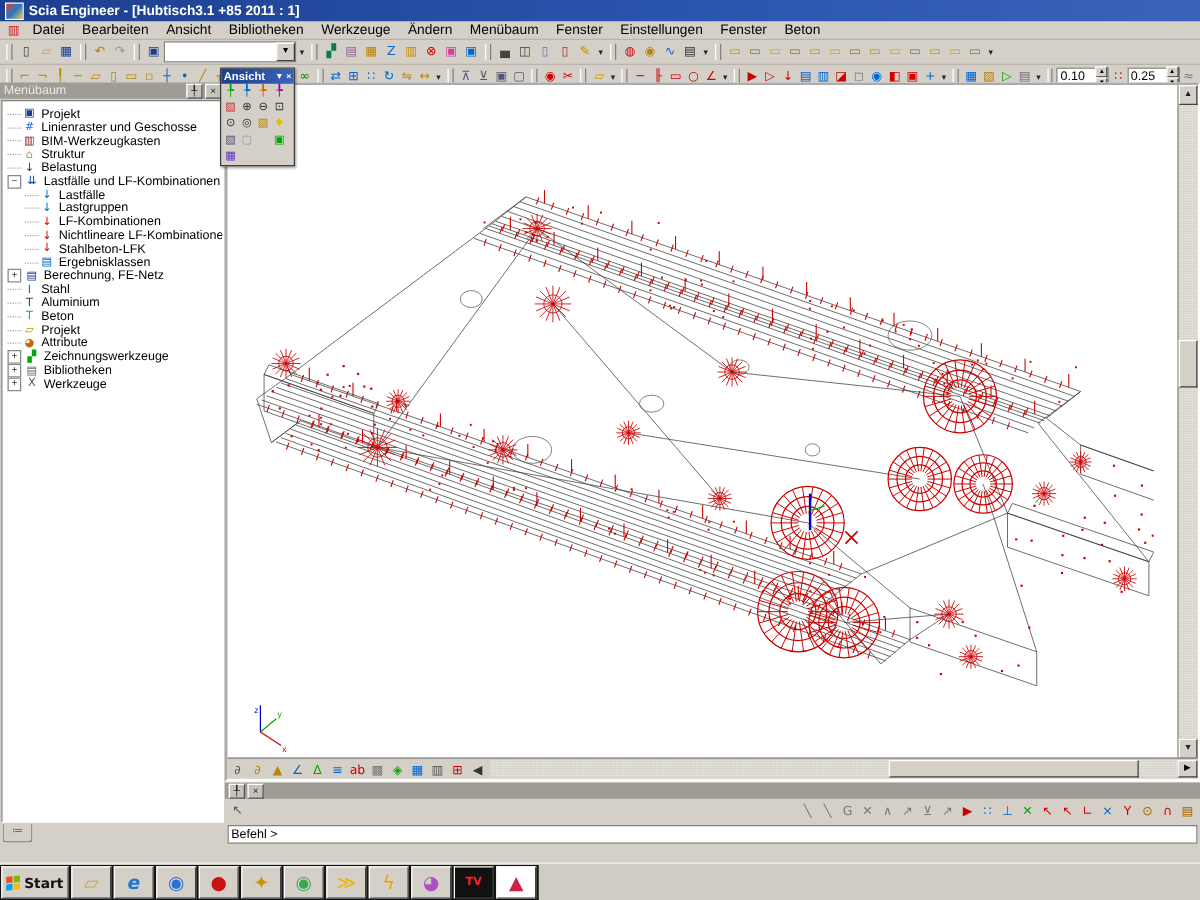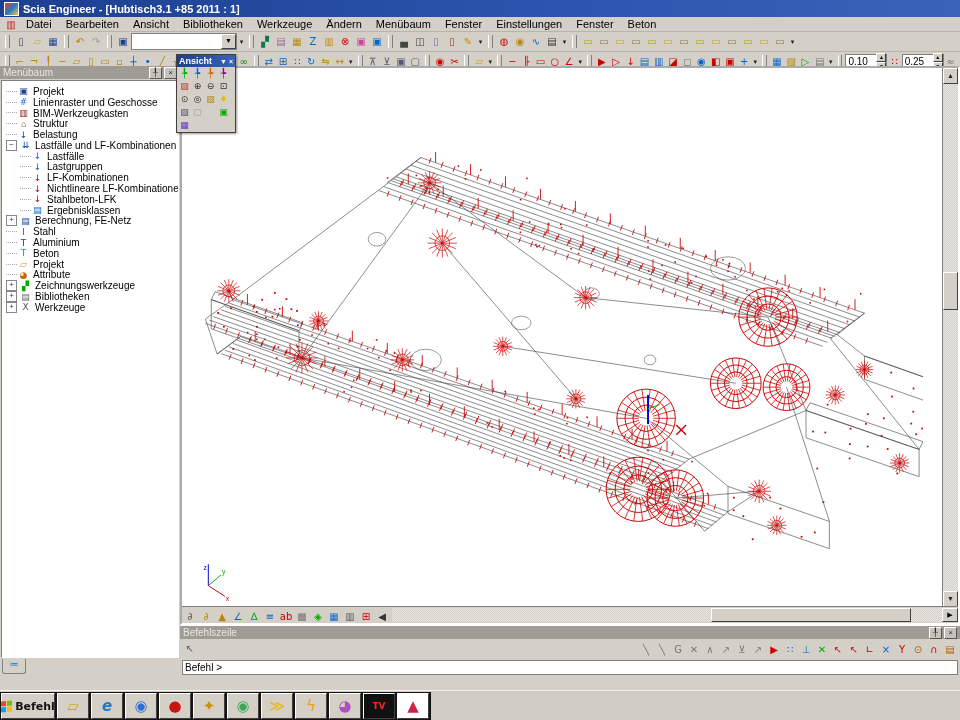--- a/index.html
+++ b/index.html
@@ -1386,21 +1386,20 @@
           <span id="vpicons"><span class="tbi" style="color: rgb(85, 85, 85);">∂</span><span class="tbi" style="color: rgb(184, 134, 11);">∂</span><span class="tbi" style="color: rgb(184, 134, 11);">▲</span><span class="tbi" style="color: rgb(0, 102, 204);">∠</span><span class="tbi" style="color: rgb(0, 170, 0);">∆</span><span class="tbi" style="color: rgb(0, 102, 204);">≡</span><span class="tbi" style="color: rgb(204, 0, 0);">ab</span><span class="tbi" style="color: rgb(119, 119, 119);">▩</span><span class="tbi" style="color: rgb(0, 170, 0);">◈</span><span class="tbi" style="color: rgb(0, 102, 204);">▦</span><span class="tbi" style="color: rgb(85, 85, 85);">▥</span><span class="tbi" style="color: rgb(204, 0, 0);">⊞</span><span class="tbi" style="color: rgb(51, 51, 51);">◀</span></span>
           <div id="hscroll">
             <div id="hthumb"></div>
           </div>
           <div class="sbtnh">▶</div>
         </div>
       </div>
 
       <div id="cmdpanel">
         <div class="panehdr">
-          <span class="t">Befehlszeile</span>
           <span class="b">╀</span>
           <span class="b">×</span>
         </div>
         <div id="cmdbody">
           <span class="left" id="cmdcursor">
               <span class="tbi" style="color: rgb(85, 85, 85);">↖</span>
             </span>
           <span id="snaprow"><span class="tbi" style="color: rgb(119, 119, 119);">╲</span><span class="tbi" style="color: rgb(119, 119, 119);">╲</span><span class="tbi" style="color: rgb(119, 119, 119);">G</span><span class="tbi" style="color: rgb(119, 119, 119);">✕</span><span class="tbi" style="color: rgb(119, 119, 119);">∧</span><span class="tbi" style="color: rgb(119, 119, 119);">↗</span><span class="tbi" style="color: rgb(119, 119, 119);">⊻</span><span class="tbi" style="color: rgb(119, 119, 119);">↗</span><span class="tbi" style="color: rgb(204, 0, 0);">▶</span><span class="tbi" style="color: rgb(0, 102, 204);">∷</span><span class="tbi" style="color: rgb(0, 102, 204);">⊥</span><span class="tbi" style="color: rgb(0, 170, 0);">✕</span><span class="tbi" style="color: rgb(204, 0, 0);">↖</span><span class="tbi" style="color: rgb(204, 0, 0);">↖</span><span class="tbi" style="color: rgb(204, 0, 0);">∟</span><span class="tbi" style="color: rgb(0, 102, 204);">×</span><span class="tbi" style="color: rgb(204, 0, 0);">Y</span><span class="tbi" style="color: rgb(170, 102, 0);">⊙</span><span class="tbi" style="color: rgb(204, 0, 0);">∩</span><span class="tbi" style="color: rgb(170, 102, 0);">▤</span></span>
         </div>
         <div id="cmdinput-row">
@@ -1413,21 +1412,21 @@
 
   <div id="taskbar">
     <div id="tbstrip">
         <div class="tkbtn" id="startbtn">
           <span class="winflag">
             <i style="background: rgb(227, 79, 38);"></i>
             <i style="background: rgb(127, 186, 0);"></i>
             <i style="background: rgb(0, 164, 239);"></i>
             <i style="background: rgb(255, 185, 0);"></i>
           </span>
-          <span>Befehl</span>
+          <span>Start</span>
         </div>
         <div class="tkbtn" style="color: rgb(202, 165, 61);">▱</div>
         <div class="tkbtn" style="color: rgb(30, 120, 210); font-style: italic; font-weight: bold;">e</div>
         <div class="tkbtn" style="color: rgb(42, 111, 214);">◉</div>
         <div class="tkbtn" style="color: rgb(204, 17, 17);">●</div>
         <div class="tkbtn" style="color: rgb(208, 144, 0);">✦</div>
         <div class="tkbtn" style="color: rgb(58, 167, 87);">◉</div>
         <div class="tkbtn" style="color: rgb(232, 184, 0);">≫</div>
         <div class="tkbtn" style="color: rgb(240, 160, 0);">ϟ</div>
         <div class="tkbtn" style="color: rgb(176, 80, 192);">◕</div>

